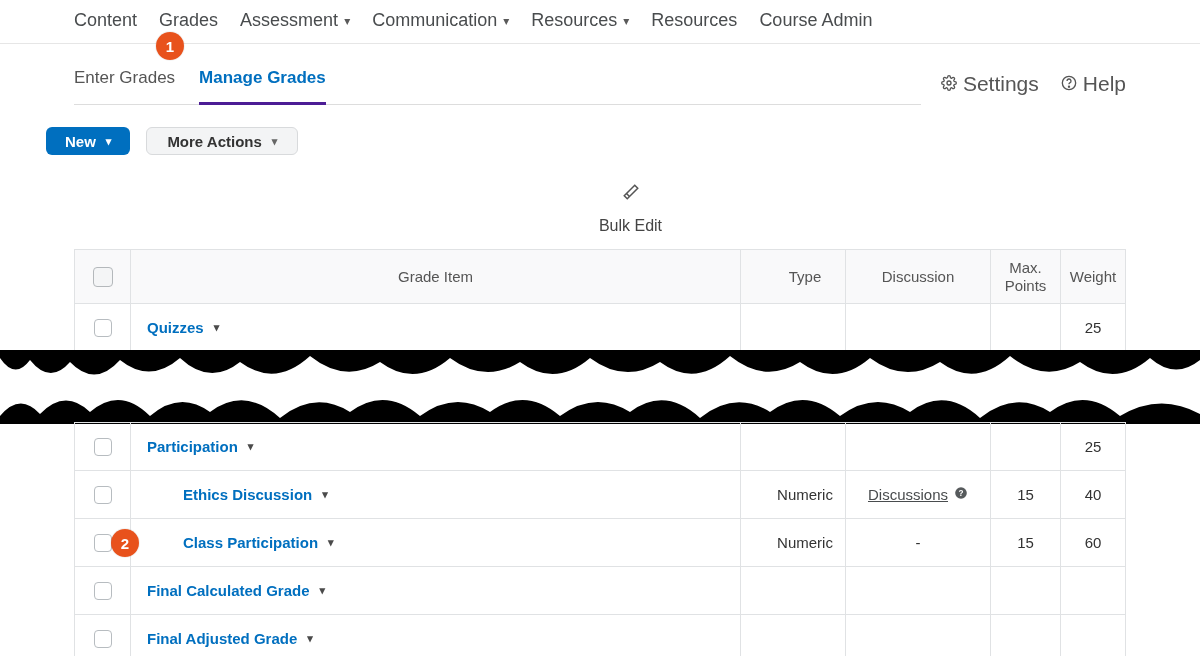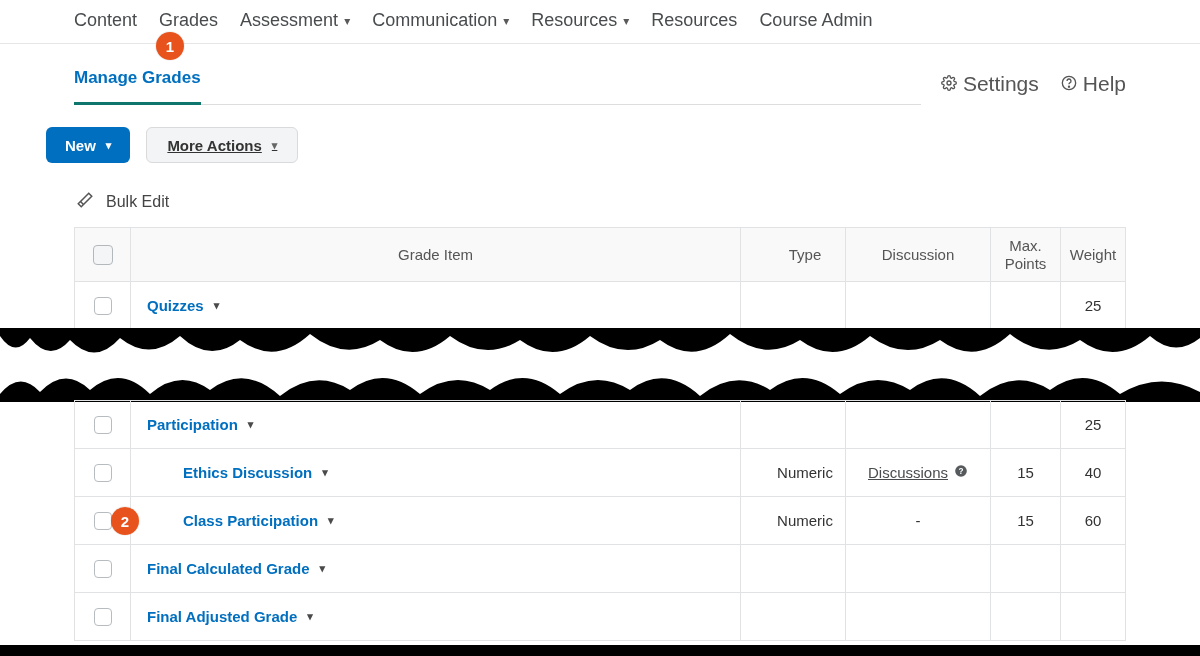--- a/index.html
+++ b/index.html
@@ -52,21 +52,21 @@
     flex: 1;
     margin-right: 20px;
   }
   .subtab {
     padding: 6px 0 14px 0;
     cursor: pointer;
   }
   .subtab.active {
     color: #006fbf;
     font-weight: 700;
-    border-bottom: 3px solid #0f766e;
+    border-bottom: 3px solid #4c1d95;
     margin-bottom: -1px;
   }
   .subnav-right {
     display: flex;
     align-items: center;
     gap: 22px;
     font-size: 21px;
     color: #555;
   }
   .subnav-right .link {
@@ -85,45 +85,45 @@
   .btn {
     display: inline-flex;
     align-items: center;
     justify-content: center;
     gap: 10px;
     font-size: 15px;
     font-weight: 700;
     border-radius: 6px;
     border: 1px solid transparent;
     cursor: pointer;
-    height: 36px;
+    height: 28px;
   }
   .btn-primary {
     background: #006fbf;
     color: #fff;
     padding: 0 18px;
   }
   .btn-primary .caret { font-size: 11px; }
   .btn-secondary {
     background: #f3f4f5;
     color: #333;
     border-color: #d8dadc;
     padding: 0 20px;
     font-weight: 600;
-    text-decoration: underline;
   }
   .btn-secondary .caret { font-size: 11px; color: #666; }
   
   .bulk {
     display: flex;
     align-items: center;
     gap: 12px;
     padding: 28px 15px 14px 76px;
     font-size: 16px;
     color: #444;
+    flex-direction: column;
   }
   
   .table-wrap {
     padding: 0 74px;
   }
   table {
     width: 100%;
     border-collapse: collapse;
     font-size: 15px;
     color: #333;
@@ -250,20 +250,23 @@
         <span>Course Admin</span>
       </div>
   </div>
 
   <div class="callout" style="left:156px; top:32px;">
     <span>1</span>
   </div>
 
   <div class="subnav">
     <div class="subtabs">
+      <div class="subtab">
+        <span>Enter Grades</span>
+      </div>
       <div class="subtab active">
         <span>Manage Grades</span>
       </div>
     </div>
     <div class="subnav-right">
       <div class="link">
         <span class="icon">
           <svg width="16" height="16" viewBox="0 0 24 24" fill="none" stroke="#555" stroke-width="2">
               <circle cx="12" cy="12" r="3"></circle>
               <path d="M19.4 15a1.7 1.7 0 0 0 .34 1.87l.06.06a2 2 0 1 1-2.83 2.83l-.06-.06a1.7 1.7 0 0 0-1.87-.34 1.7 1.7 0 0 0-1 1.56V21a2 2 0 1 1-4 0v-.09a1.7 1.7 0 0 0-1.11-1.56 1.7 1.7 0 0 0-1.87.34l-.06.06a2 2 0 1 1-2.83-2.83l.06-.06a1.7 1.7 0 0 0 .34-1.87 1.7 1.7 0 0 0-1.56-1H3a2 2 0 1 1 0-4h.09a1.7 1.7 0 0 0 1.56-1.11 1.7 1.7 0 0 0-.34-1.87l-.06-.06a2 2 0 1 1 2.83-2.83l.06.06a1.7 1.7 0 0 0 1.87.34H9a1.7 1.7 0 0 0 1-1.56V3a2 2 0 1 1 4 0v.09a1.7 1.7 0 0 0 1 1.56 1.7 1.7 0 0 0 1.87-.34l.06-.06a2 2 0 1 1 2.83 2.83l-.06.06a1.7 1.7 0 0 0-.34 1.87V9a1.7 1.7 0 0 0 1.56 1H21a2 2 0 1 1 0 4h-.09a1.7 1.7 0 0 0-1.56 1z"></path>

